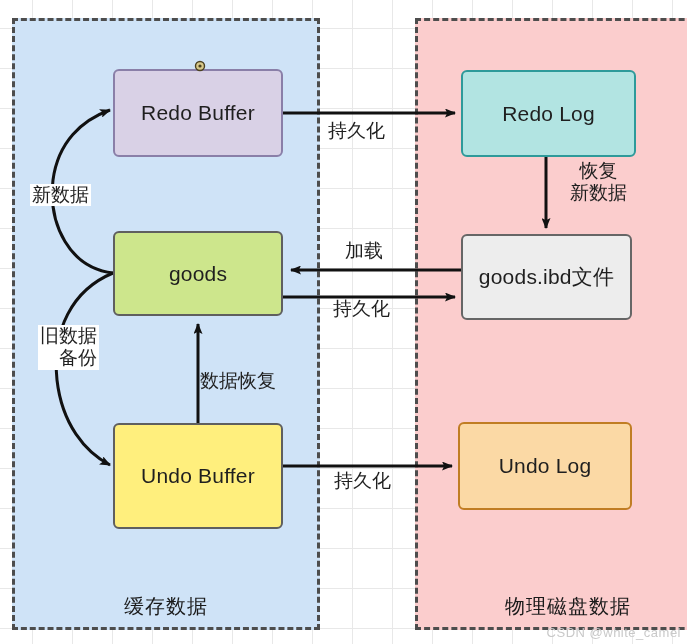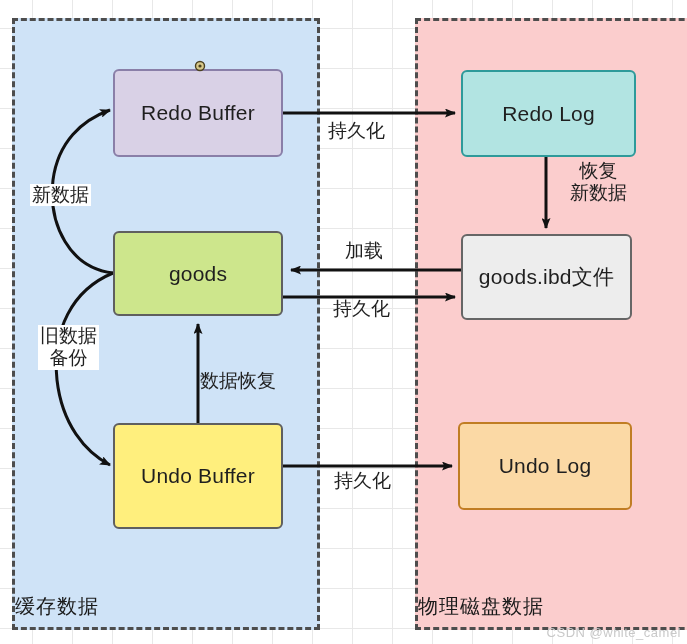--- a/index.html
+++ b/index.html
@@ -29,20 +29,21 @@
     left: 12px; top: 18px; width: 308px; height: 612px;
     background: #cfe3f7;
   }
   #region-disk {
     left: 415px; top: 18px; width: 306px; height: 612px;
     background: #fbcdcd;
   }
   .region-label {
     position: absolute;
     width: 100%;
+    text-align: center;
     font-size: 20px;
     color: #1a1a1a;
     letter-spacing: 1px;
   }
   #cache-label { top: 572px; }
   #disk-label { top: 572px; }
 
   .node {
     position: absolute;
     box-sizing: border-box;
@@ -86,21 +87,21 @@
     width: 687px; height: 644px;
     pointer-events: none;
   }
 
   .edge-label {
     position: absolute;
     font-size: 19px;
     color: #1f1f1f;
     white-space: pre-line;
     line-height: 1.18;
-    text-align: center;
+    text-align: right;
   }
   .edge-label.boxed {
     background: #ffffff;
     padding: 0 2px;
   }
   #lbl-new-data { left: 30px; top: 184px; }
   #lbl-old-data { left: 38px; top: 325px; }
   #lbl-persist-redo { left: 328px; top: 120px; }
   #lbl-persist-goods { left: 333px; top: 298px; }
   #lbl-persist-undo { left: 334px; top: 470px; }

